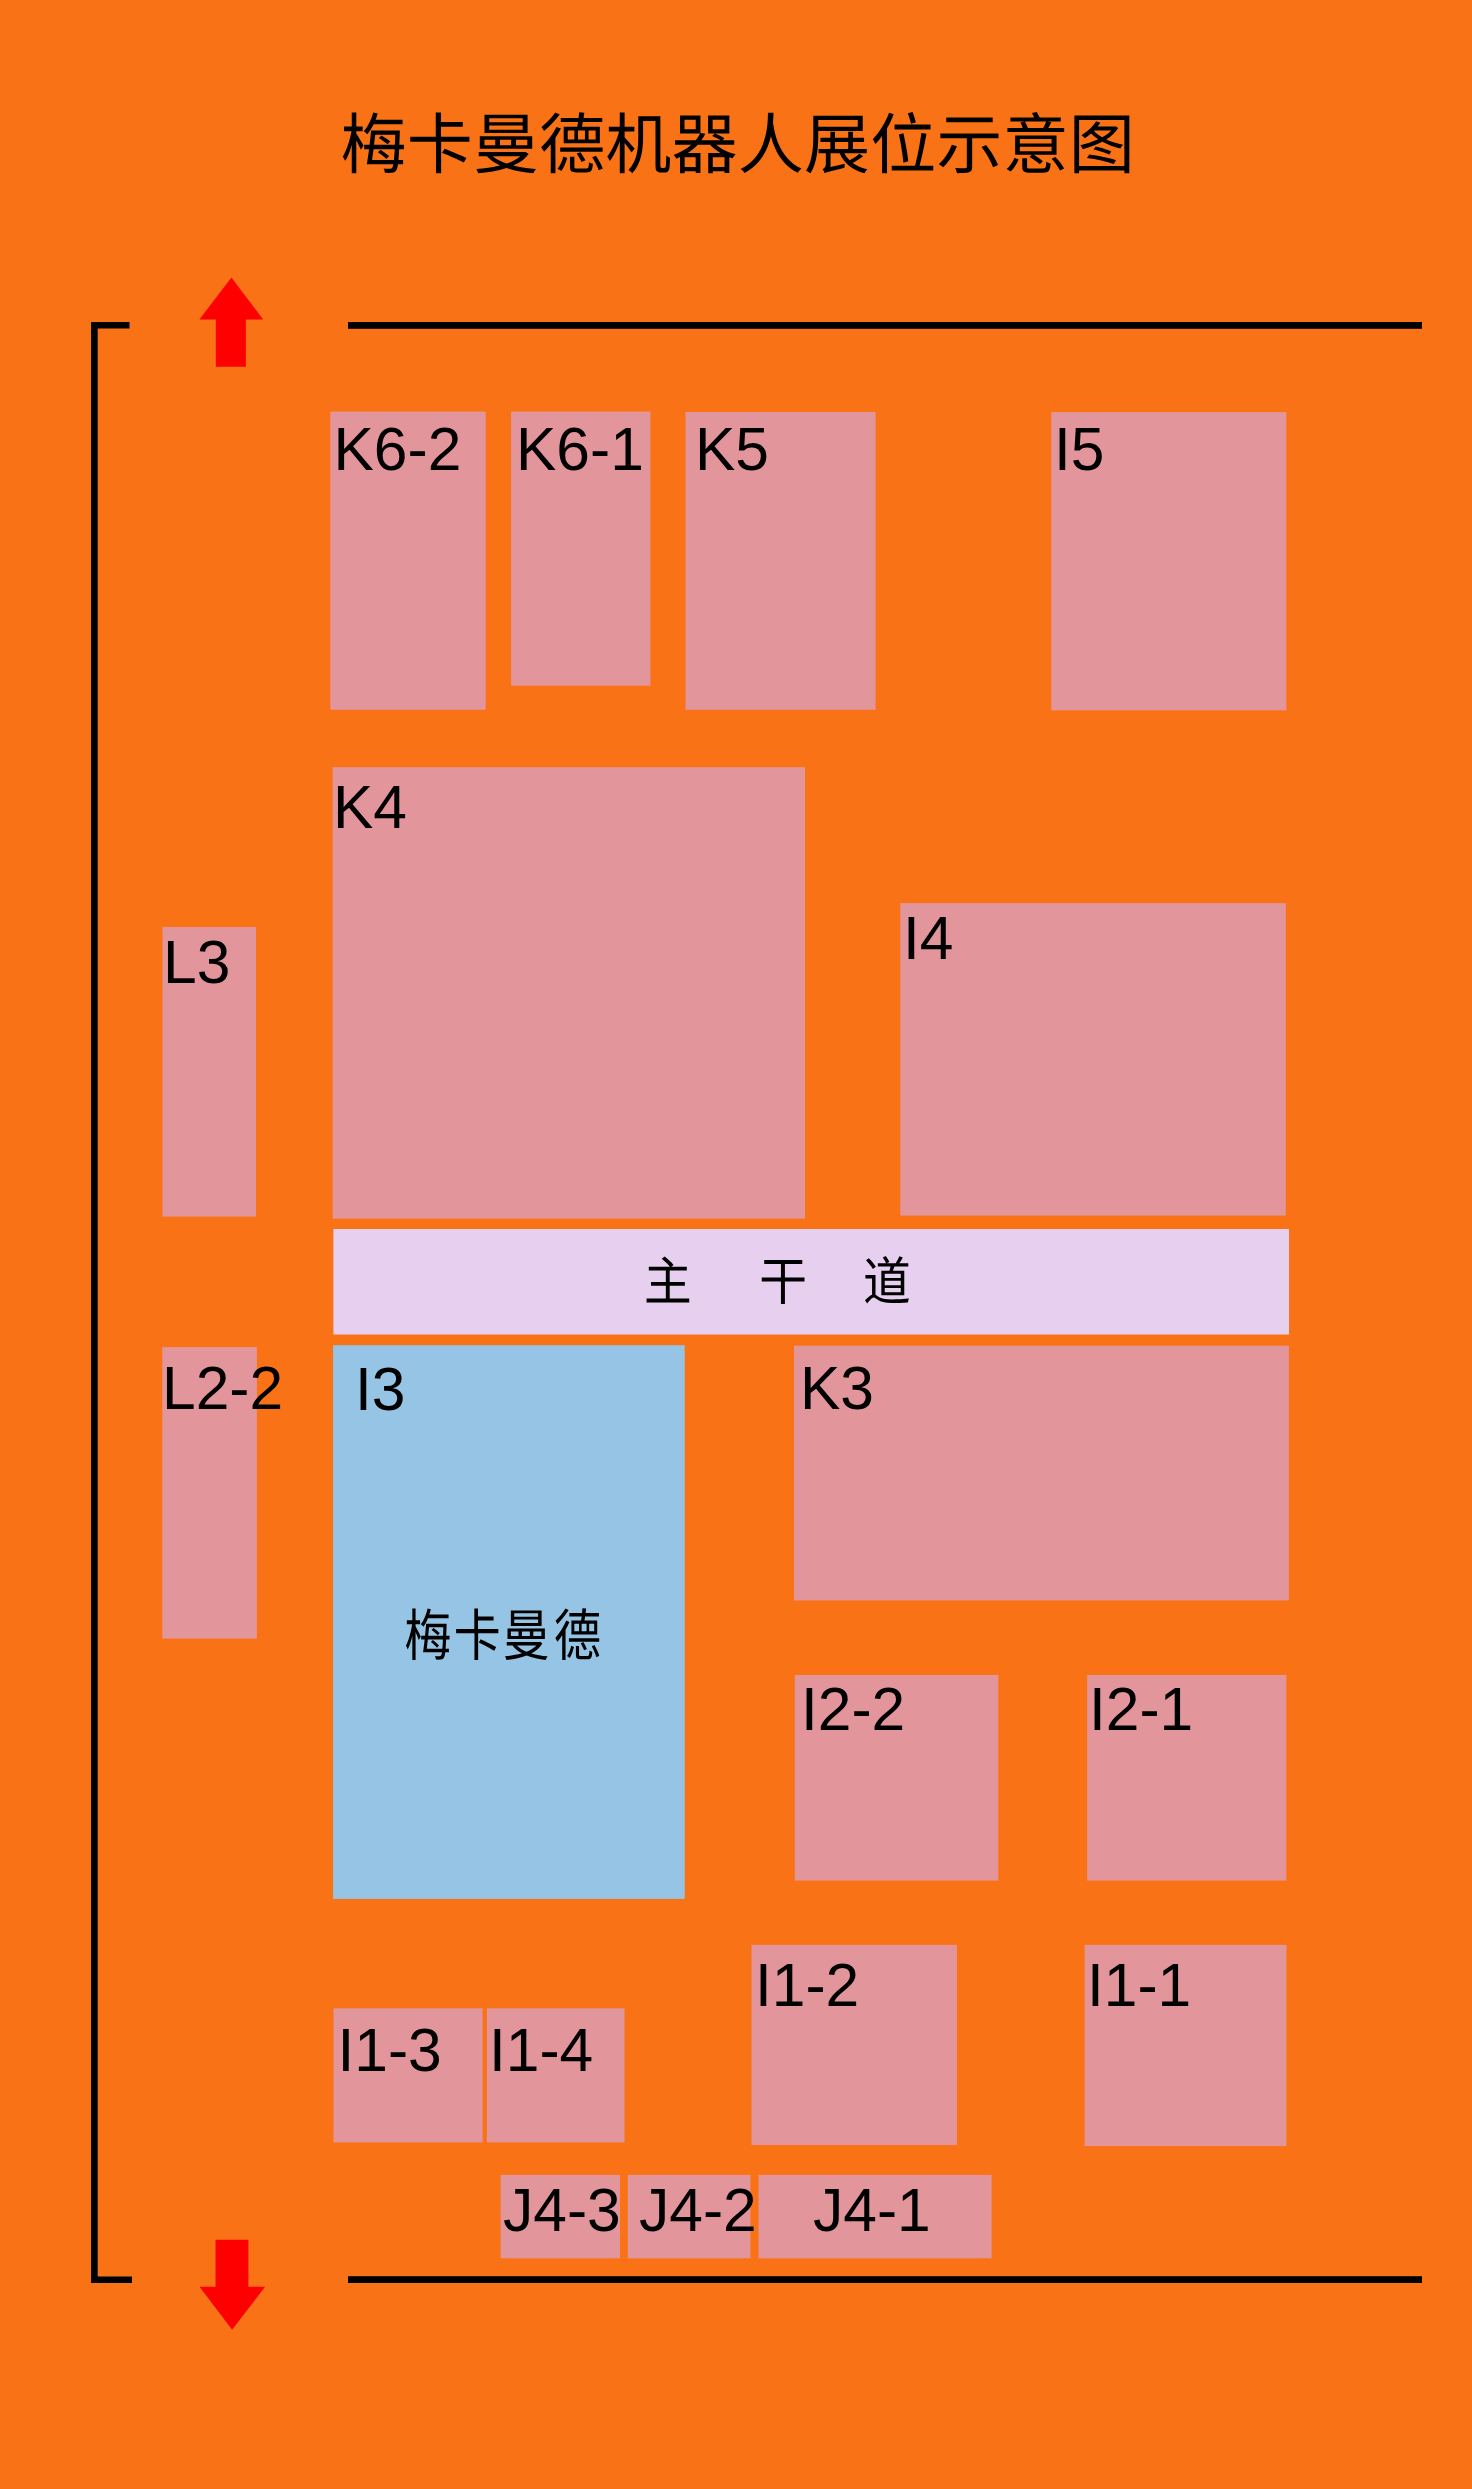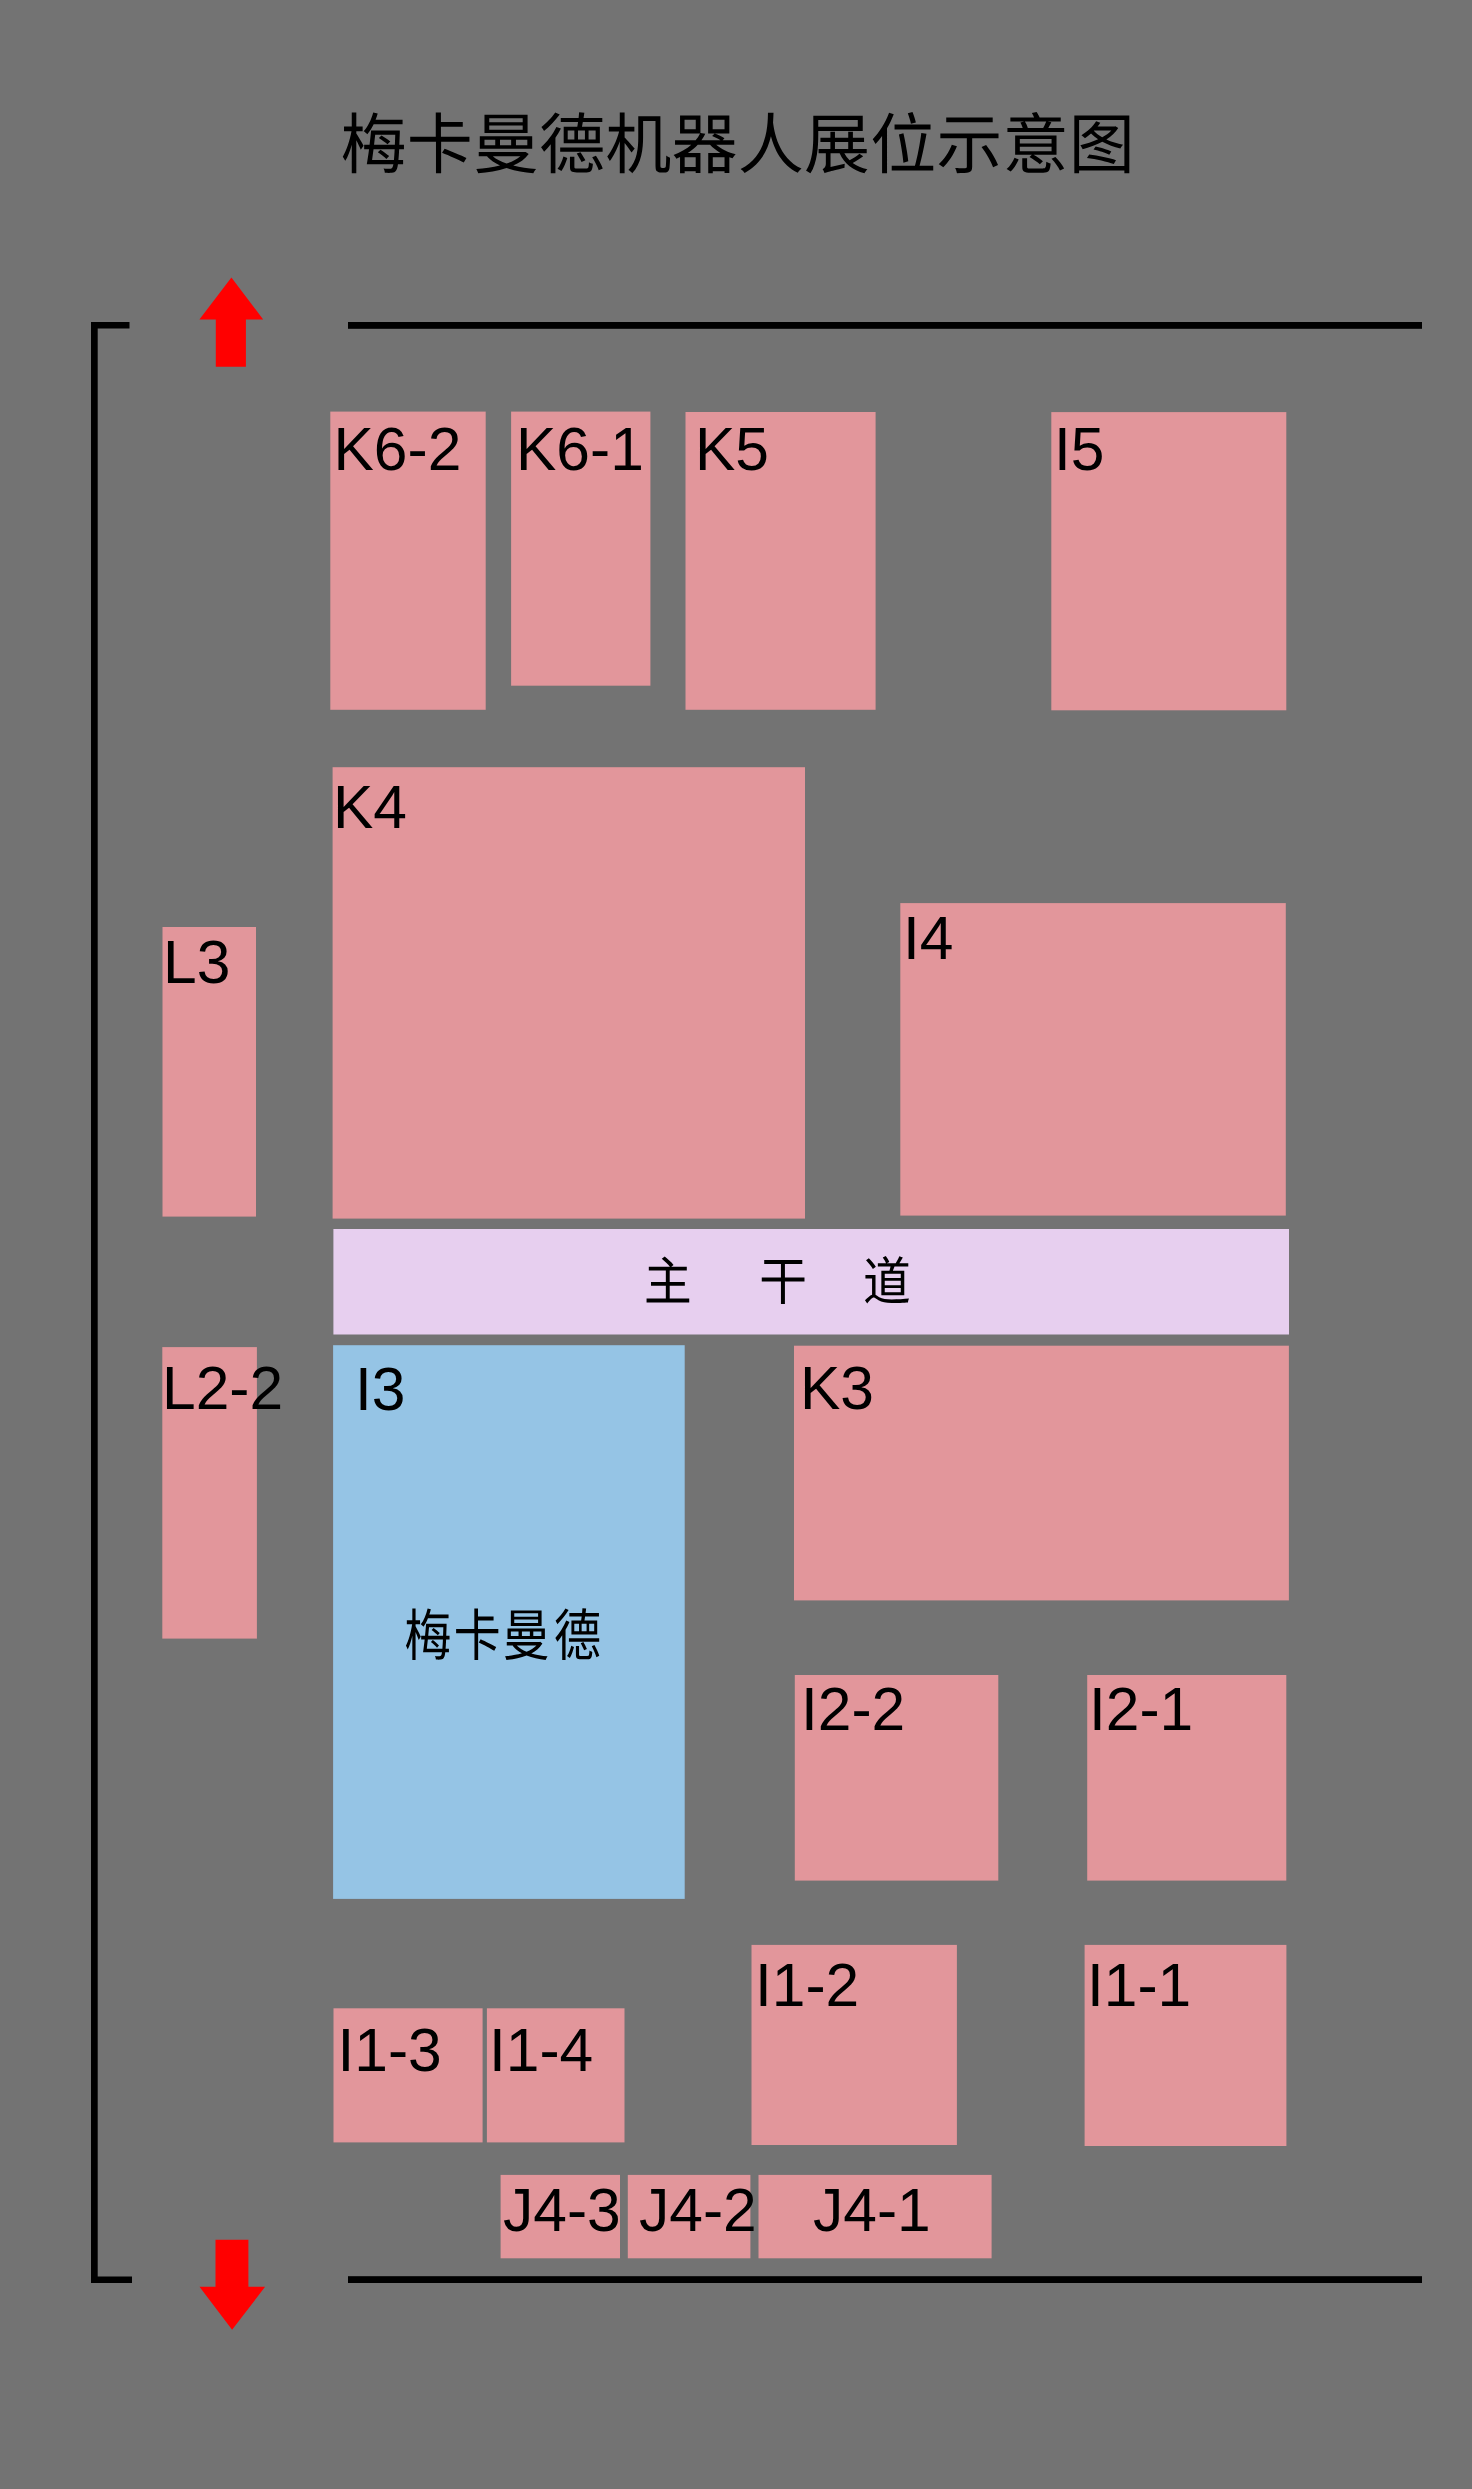--- a/index.html
+++ b/index.html
@@ -1,18 +1,18 @@
 <!DOCTYPE html>
 <html><head>
 <meta charset="utf-8">
 <title>梅卡曼德机器人展位示意图</title>
 <style>
 html,body{margin:0;padding:0;background:#ffffff;}
 body{font-family:"Liberation Sans",sans-serif;}
-#page{position:relative;width:1472px;height:2489px;background:#737373;overflow:hidden;}
+#page{position:relative;width:1472px;height:2489px;background:#f97316;overflow:hidden;}
 </style>
 </head>
 <body>
 
 <div id="page">
 <svg width="1472" height="2489" viewBox="0 0 1472 2489" style="display:block">
 
 <g fill="#000000">
 <g transform="translate(340.60,168.0) scale(0.06600,-0.06600)">
           <path d="M579 455C622 428 680 385 711 360L753 402C722 426 664 465 620 492ZM564 239C606 210 663 166 694 138L736 180C706 205 649 247 605 276ZM494 841C465 732 413 626 349 556C366 546 393 524 405 512C440 553 473 605 501 664H939V731H530C542 762 553 794 562 826ZM828 505 822 351H507L524 505ZM462 568C456 502 448 427 439 351H357V285H431C420 200 408 119 397 58H800C794 29 789 11 782 3C773 -10 764 -12 749 -12C732 -12 693 -12 651 -8C662 -26 669 -53 670 -73C712 -74 753 -75 777 -72C806 -70 825 -62 841 -37C853 -22 862 7 869 58H947V121H876C881 164 884 218 887 285H960V351H890L897 532C897 542 897 568 897 568ZM819 285C816 216 812 162 808 121H477L499 285ZM169 840V628H52V558H165C141 420 87 259 33 172C45 156 62 128 71 108C108 167 142 257 169 353V-79H238V419C264 369 293 308 306 275L348 336C334 366 260 487 238 521V558H334V628H238V840Z"></path>

